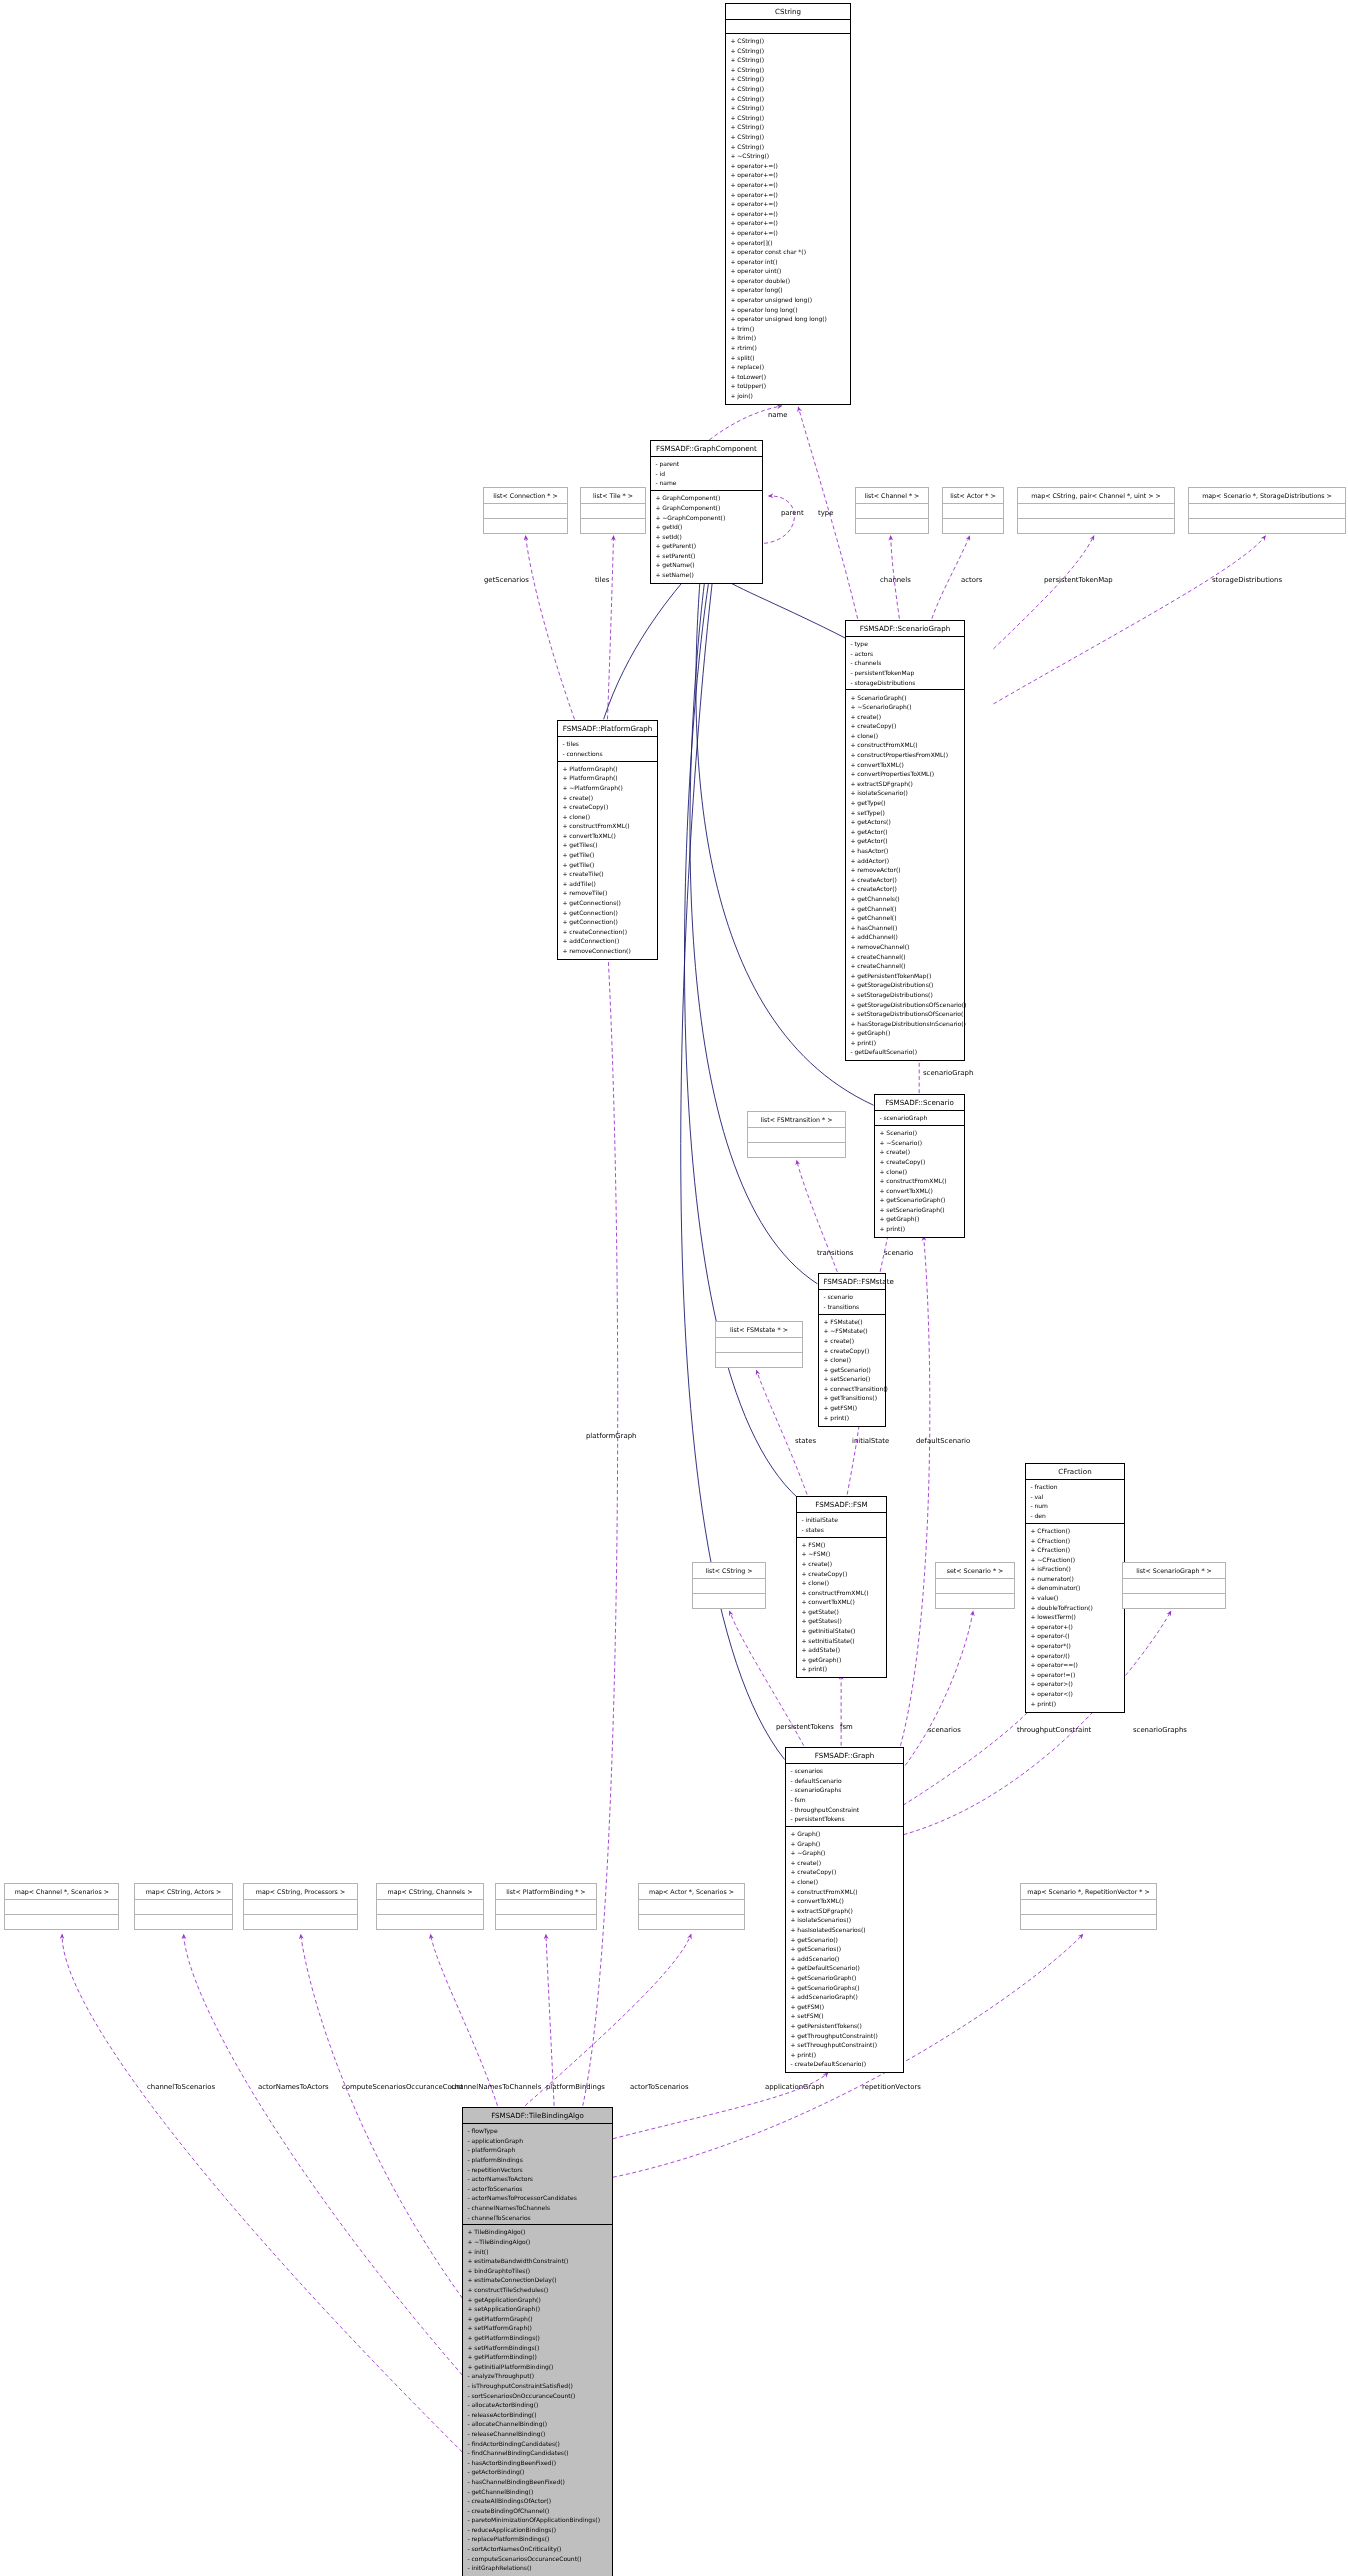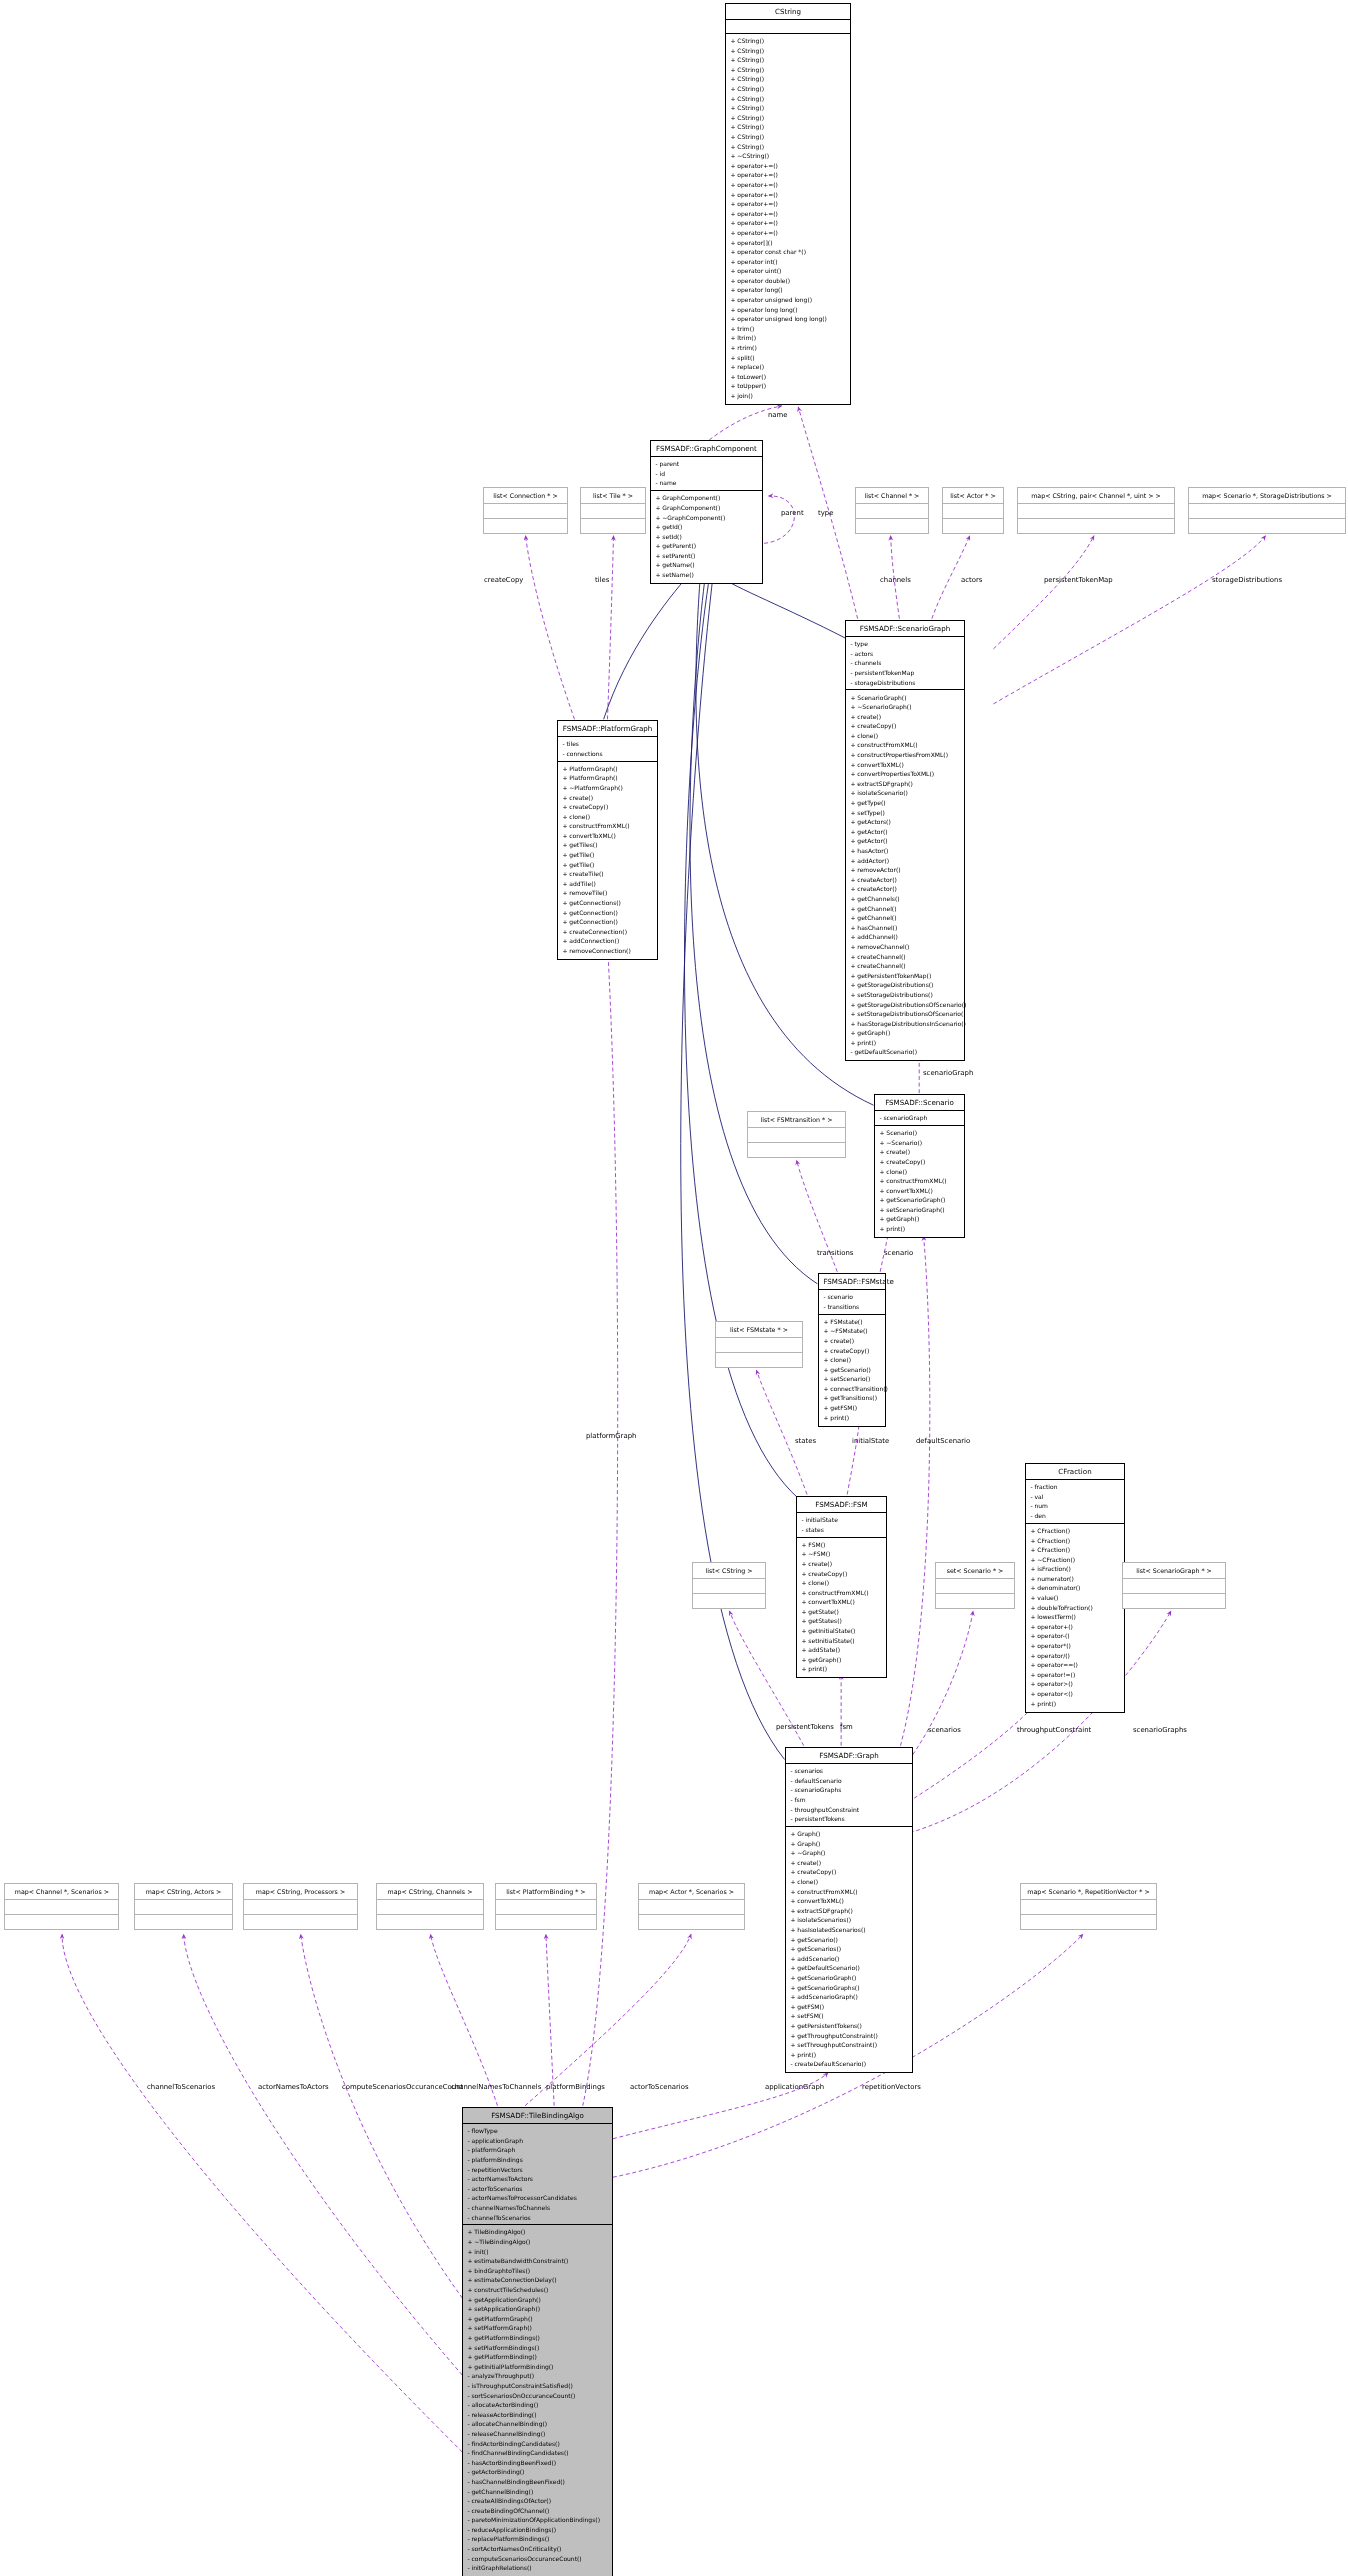--- a/index.html
+++ b/index.html
@@ -299,21 +299,21 @@
           <span class="m-row">+ operator-()</span>
           <span class="m-row">+ operator*()</span>
           <span class="m-row">+ operator/()</span>
           <span class="m-row">+ operator==()</span>
           <span class="m-row">+ operator!=()</span>
           <span class="m-row">+ operator&gt;()</span>
           <span class="m-row">+ operator&lt;()</span>
           <span class="m-row">+ print()</span>
         </div>
       </div>
-      <div class="class-box" style="left: 785px; top: 1747px; width: 128px;">
+      <div class="class-box" style="left: 785px; top: 1747px; width: 119px;">
         <div class="c-title">FSMSADF::Graph</div>
         <div class="c-attrs">
           <span class="m-row">- scenarios</span>
           <span class="m-row">- defaultScenario</span>
           <span class="m-row">- scenarioGraphs</span>
           <span class="m-row">- fsm</span>
           <span class="m-row">- throughputConstraint</span>
           <span class="m-row">- persistentTokens</span>
         </div>
         <div class="c-methods">
@@ -485,21 +485,21 @@
       <div class="helper-box" style="left: 1020px; top: 1883px; width: 137px;">
         <div class="h-title">map&lt; Scenario *, RepetitionVector * &gt;</div>
         <div class="h-comp"></div>
         <div class="h-comp"></div>
       </div>
     </div>
   <div id="labels">
       <span class="edge-label" style="left: 768px; top: 411px;">name</span>
       <span class="edge-label" style="left: 781px; top: 509px;">parent</span>
       <span class="edge-label" style="left: 818px; top: 509px;">type</span>
-      <span class="edge-label" style="left: 484px; top: 576px;">createCopy</span>
+      <span class="edge-label" style="left: 484px; top: 576px;">getScenarios</span>
       <span class="edge-label" style="left: 595px; top: 576px;">tiles</span>
       <span class="edge-label" style="left: 880px; top: 576px;">channels</span>
       <span class="edge-label" style="left: 961px; top: 576px;">actors</span>
       <span class="edge-label" style="left: 1044px; top: 576px;">persistentTokenMap</span>
       <span class="edge-label" style="left: 1212px; top: 576px;">storageDistributions</span>
       <span class="edge-label" style="left: 923px; top: 1069px;">scenarioGraph</span>
       <span class="edge-label" style="left: 817px; top: 1249px;">transitions</span>
       <span class="edge-label" style="left: 884px; top: 1249px;">scenario</span>
       <span class="edge-label" style="left: 795px; top: 1437px;">states</span>
       <span class="edge-label" style="left: 852px; top: 1437px;">initialState</span>

